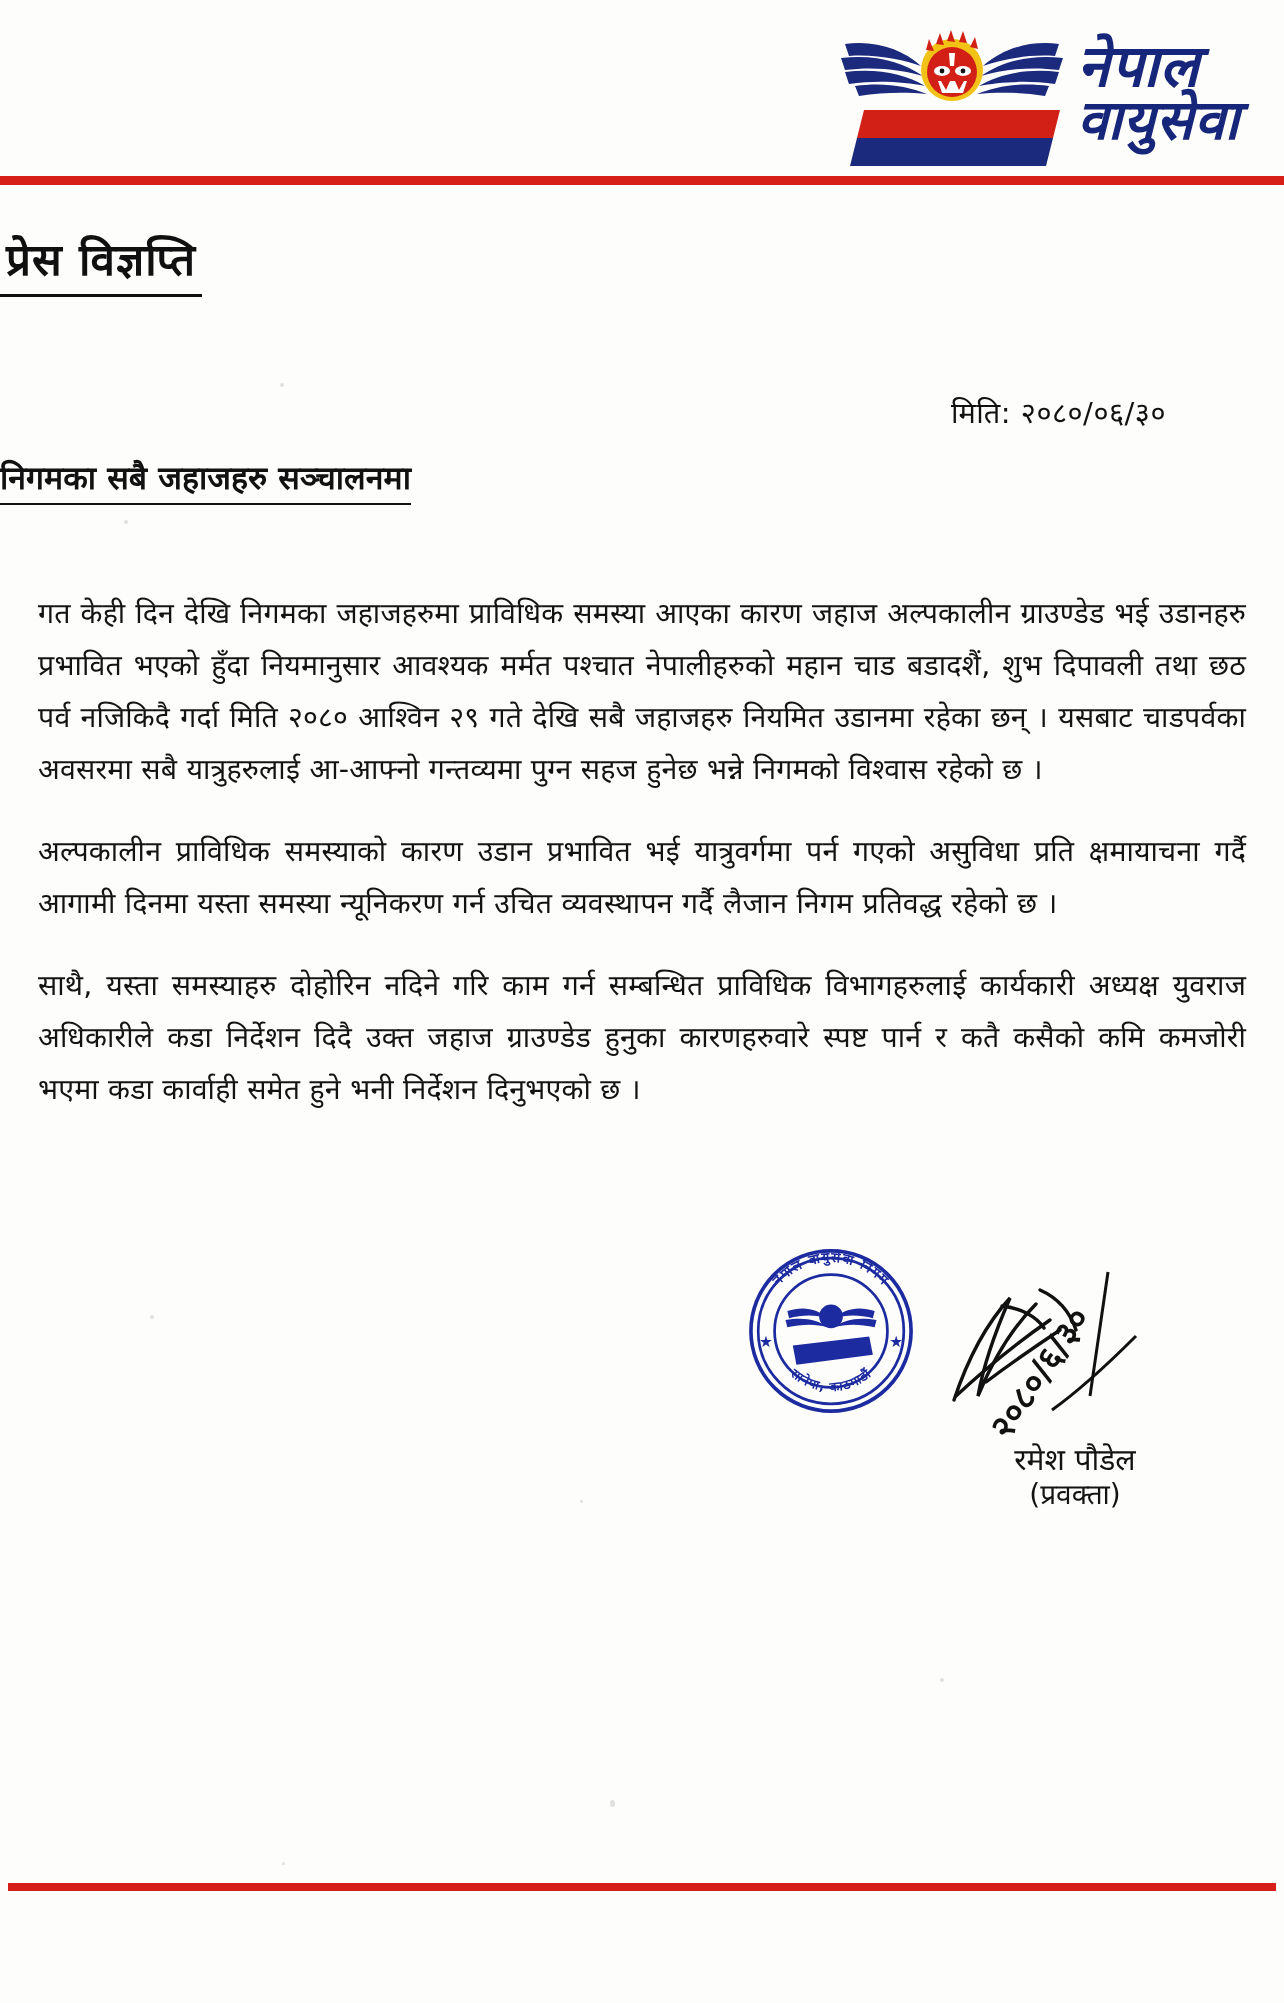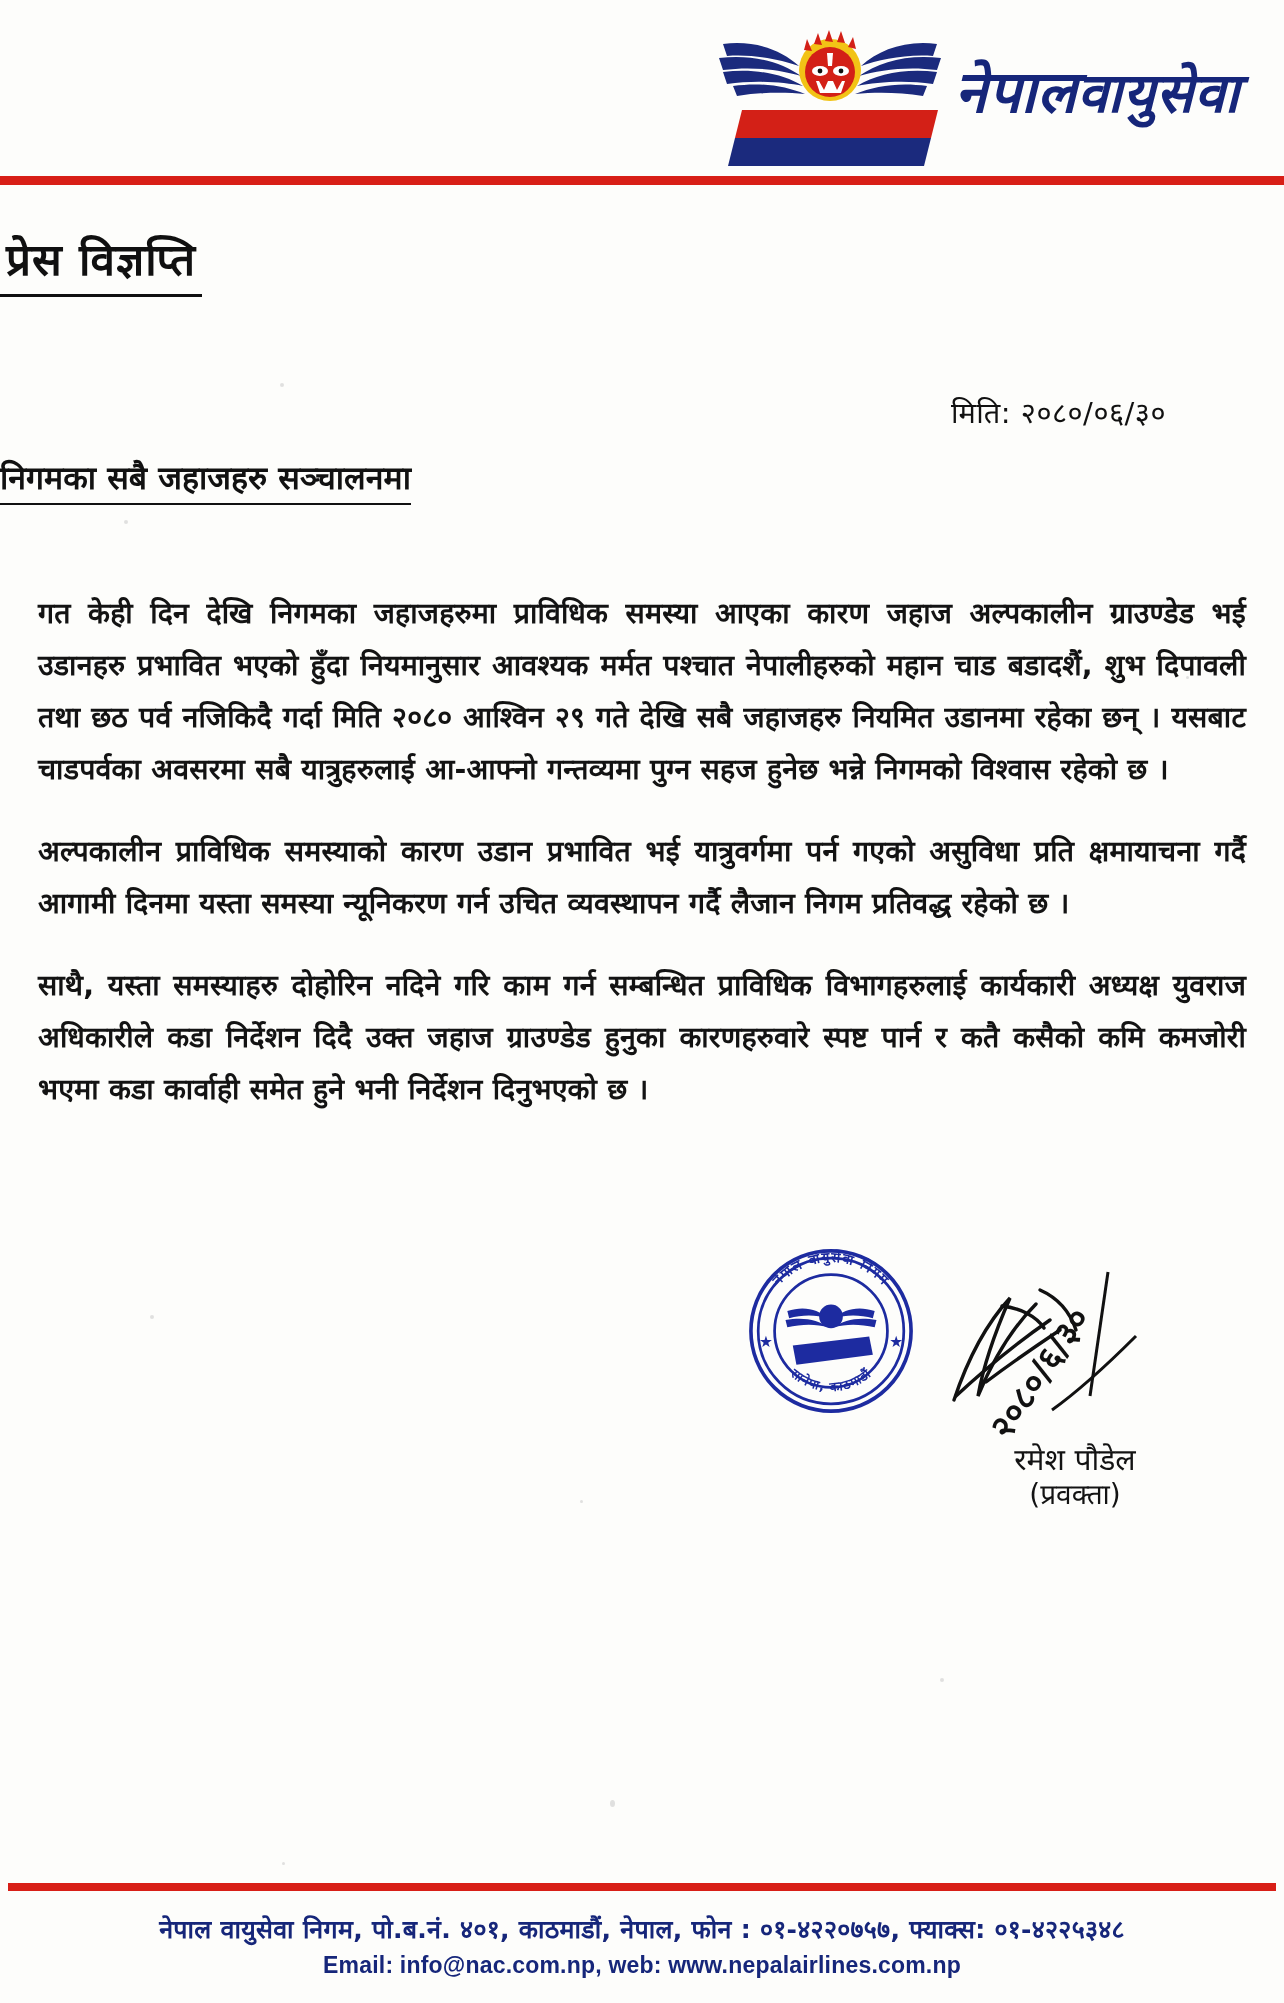--- a/index.html
+++ b/index.html
@@ -37,24 +37,23 @@
     align-items: center;
     gap: 10px;
   }
   .logo-mark {
     position: relative;
     width: 230px;
     height: 140px;
   }
   .logo-wordmark {
     display: flex;
-    flex-direction: row;
+    flex-direction: column;
     line-height: 0.92;
     padding-bottom: 6px;
-    text-align: center;
   }
   .logo-word {
     font-family: "DejaVu Sans", sans-serif;
     font-size: 58px;
     font-weight: bold;
     font-style: italic;
     color: #16267a;
     letter-spacing: 1px;
     white-space: nowrap;
   }
@@ -137,21 +136,20 @@
     border-bottom: 2px solid #111;
     padding-bottom: 5px;
   }
 
   
   .body-copy {
     position: absolute;
     top: 588px;
     left: 38px;
     width: 1208px;
-    font-weight: bold;
   }
   .para {
     font-size: 28.5px;
     line-height: 52px;
     color: #131313;
     text-align: justify;
     text-justify: inter-word;
     margin: 0 0 30px 0;
     letter-spacing: 0.2px;
   }
@@ -367,18 +365,14 @@
   <div class="speck" style="left:280px;  top:383px;  width:4px; height:4px;"></div>
   <div class="speck" style="left:124px;  top:520px;  width:4px; height:4px;"></div>
   <div class="speck" style="left:1186px; top:676px;  width:3px; height:3px;"></div>
   <div class="speck" style="left:150px;  top:1315px; width:4px; height:4px;"></div>
   <div class="speck" style="left:580px;  top:1500px; width:3px; height:3px;"></div>
   <div class="speck" style="left:940px;  top:1678px; width:4px; height:4px;"></div>
   <div class="speck" style="left:610px;  top:1800px; width:5px; height:7px;"></div>
   <div class="speck" style="left:282px;  top:1862px; width:3px; height:3px;"></div>
 
   <div class="rule-red-bottom"></div>
-  <div class="footer">
-    <div class="footer-line1">नेपाल वायुसेवा निगम, पो.ब.नं. ४०१, काठमाडौं, नेपाल, फोन : ०१-४२२०७५७, फ्याक्स: ०१-४२२५३४८</div>
-    <div class="footer-line2">Email: info@nac.com.np, web: www.nepalairlines.com.np</div>
-  </div>
 
 </div>
 
 </body></html>

